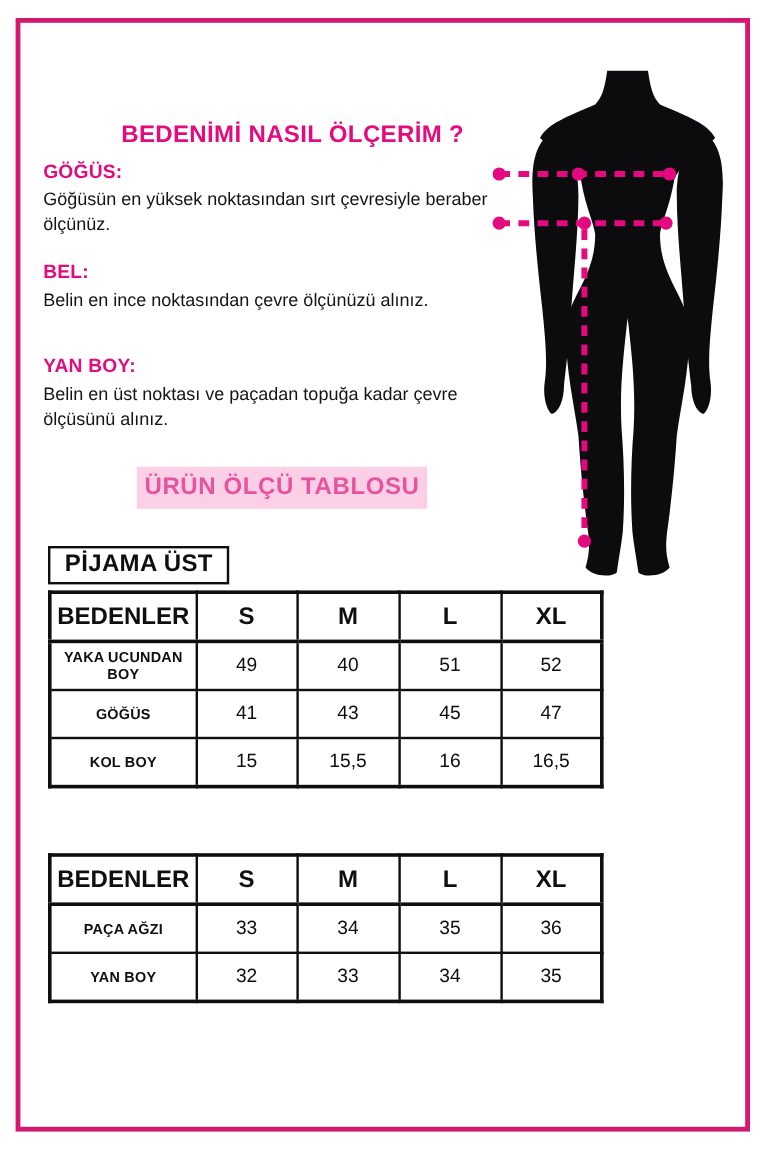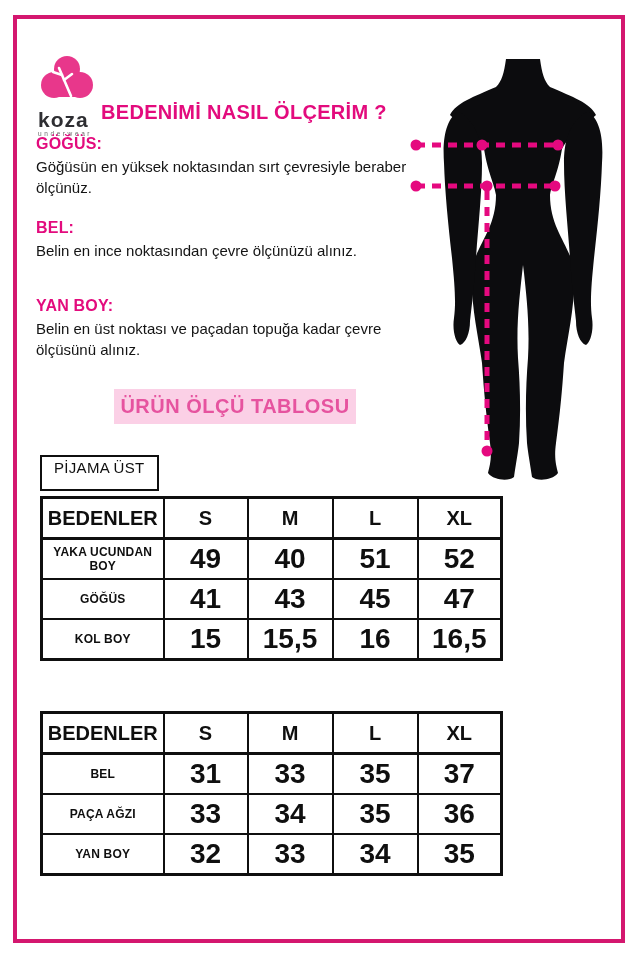--- a/index.html
+++ b/index.html
@@ -36,58 +36,41 @@
   
   .figure{position:absolute;left:408px;top:53px;width:212px;height:445px;}
   .body-fill{fill:#0c0c0e;}
   .dash{stroke:var(--dash,#e5097f);stroke-width:5;fill:none;}
   .dot{fill:var(--dash,#e5097f);}
   
   .table-block{position:absolute;left:40px;width:470px;}
   #table-block-0{top:455px;}
   #table-block-1{top:706px;}
   .table-title{
-    display:inline-block;border:2px solid #0f0f0f;padding:2px 12px 13px 12px;
-    font-size:15px;font-weight:normal;color:#0f0f0f;background:#fff;letter-spacing:.3px;
+    display:inline-block;border:2px solid #0f0f0f;padding:2px 12px 3px 12px;
+    font-size:20px;font-weight:bold;color:#0f0f0f;background:#fff;letter-spacing:.3px;
   }
   table.size{border-collapse:collapse;margin-top:5px;background:#fff;border:3px solid #0f0f0f;}
   table.size th,table.size td{
     border:2px solid #0f0f0f;text-align:center;vertical-align:middle;
     height:38px;padding:0;color:#0f0f0f;
   }
   table.size tr:first-child th{border-bottom-width:3px;font-size:20px;font-weight:bold;text-align:center;}
   table.size th.lab-col{font-size:21px;}
   td.rowlabel{font-size:12px;font-weight:bold;line-height:14px;letter-spacing:.2px;}
-  td.val{font-size:28px;font-weight:bold;border-radius:20px;}
+  td.val{font-size:16px;font-weight:normal;border-radius:20px;}
   .c0{width:122px;} .c1{width:84px;} .c2{width:85px;} .c3{width:85px;} .c4{width:84px;}
 </style>
 </head>
 <body>
 
 <div id="canvas">
 
   <div class="frame"></div>
 
-  <div class="logo">
-    <svg width="58" height="52" viewBox="0 0 58 52">
-      <g fill="#e8378b">
-        <circle cx="29" cy="14" r="13"></circle>
-        <circle cx="16" cy="30" r="13"></circle>
-        <circle cx="42" cy="30" r="13"></circle>
-        <polygon points="16,18 42,18 42,42 16,42"></polygon>
-      </g>
-      <g stroke="#ffffff" stroke-width="2.6" stroke-linecap="round" fill="none">
-        <path d="M33,41 L21,13"></path>
-        <path d="M26,25 L34,19"></path>
-        <path d="M24,20 L15,17"></path>
-      </g>
-    </svg>
-    <div class="logo-word">koza</div>
-    <div class="logo-sub">underwear</div>
-  </div>
 
   <div class="title">BEDENİMİ NASIL ÖLÇERİM ?</div>
 
   <div class="instr" id="instr-gogus">
     <h3>GÖĞÜS:</h3>
     <p>Göğüsün en yüksek noktasından sırt çevresiyle beraber ölçünüz.</p>
   </div>
   <div class="instr" id="instr-yanboy">
     <h3>YAN BOY:</h3>
     <p>Belin en üst noktası ve paçadan topuğa kadar çevre ölçüsünü alınız.</p>
@@ -217,27 +200,20 @@
         </colgroup>
       <tbody>
           <tr>
             <th class="lab-col">BEDENLER</th>
             <th>S</th>
             <th>M</th>
             <th>L</th>
             <th>XL</th>
           </tr>
           <tr>
-            <td class="rowlabel">BEL</td>
-            <td class="val">31</td>
-            <td class="val">33</td>
-            <td class="val">35</td>
-            <td class="val">37</td>
-          </tr>
-          <tr>
             <td class="rowlabel">PAÇA AĞZI</td>
             <td class="val">33</td>
             <td class="val">34</td>
             <td class="val">35</td>
             <td class="val">36</td>
           </tr>
           <tr>
             <td class="rowlabel">YAN BOY</td>
             <td class="val">32</td>
             <td class="val">33</td>

